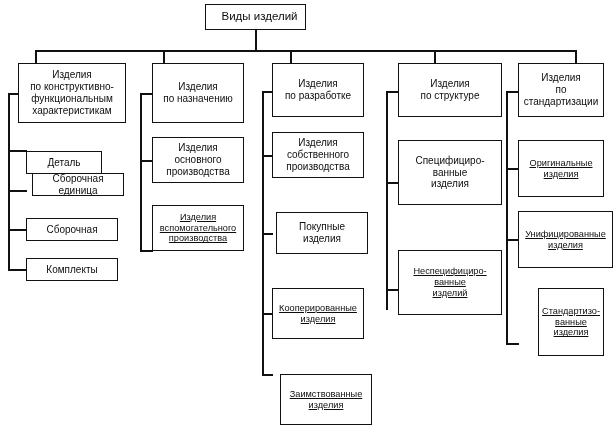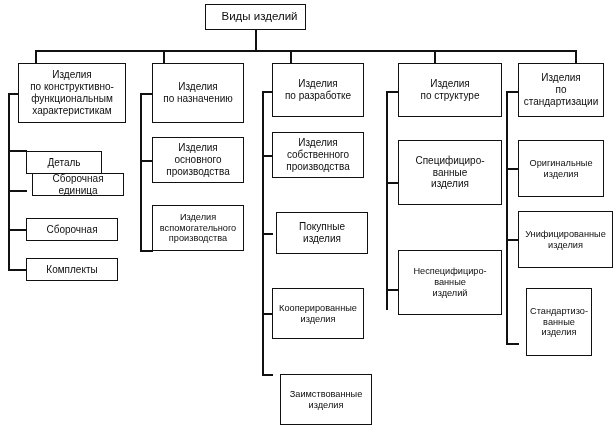--- a/index.html
+++ b/index.html
@@ -37,20 +37,21 @@
     font-size: 11.5px;
   }
   .header-node {
     font-size: 10px;
   }
   .child-node {
     font-size: 10px;
   }
   .child-node-sm {
     font-size: 9.2px;
+    text-decoration: underline;
   }
   .connector {
     position: absolute;
     background: #111111;
     z-index: 1;
   }
   .conn-v {
     width: 1.6px;
   }
   .conn-h {
@@ -197,20 +198,20 @@
 изделия</span>
   </div>
   <div class="connector conn-h" style="left:506px; top:168px; width:13px; height:1.6px;"></div>
 
   <div class="node child-node-sm" style="left:518px; top:211px; width:95px; height:57px;">
     <span class="node-label">Унифицированные
 изделия</span>
   </div>
   <div class="connector conn-h" style="left:506px; top:239px; width:13px; height:1.6px;"></div>
 
-  <div class="node child-node-sm" style="left:526px; top:288px; width:66px; height:68px;">
+  <div class="node child-node-sm" style="left:538px; top:288px; width:66px; height:68px;">
     <span class="node-label">Стандартизо-
 ванные
 изделия</span>
   </div>
   <div class="connector conn-h" style="left:506px; top:343px; width:13px; height:1.6px;"></div>
 
 </div>
 
 </body></html>

